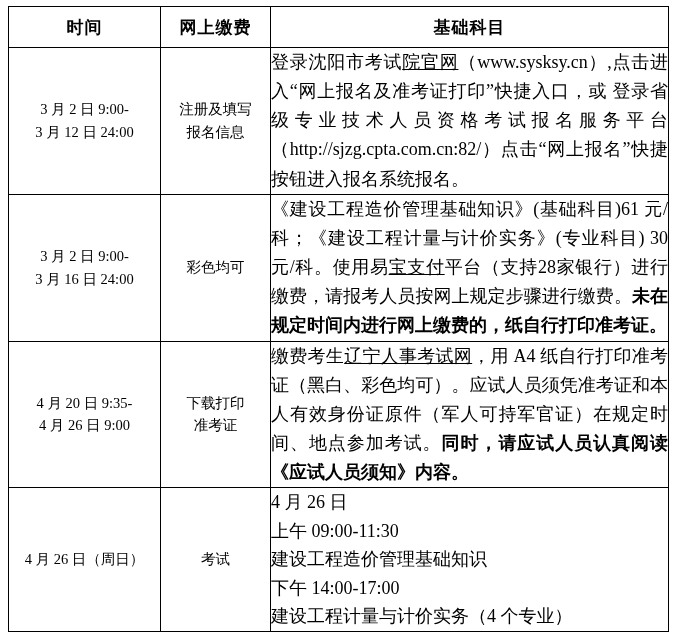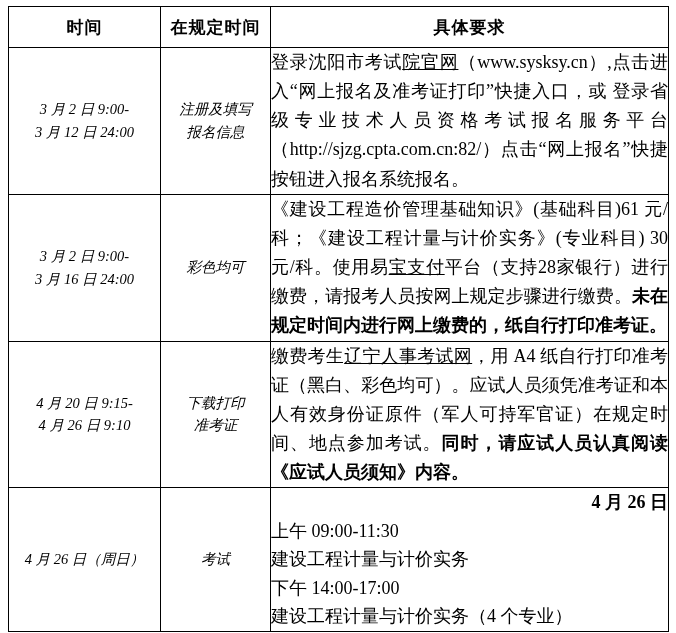--- a/index.html
+++ b/index.html
@@ -40,57 +40,57 @@
     font-weight: bold;
     height: 40px;
     letter-spacing: 1px;
   }
   .cell-center {
     text-align: center;
     font-size: 14.5px;
     line-height: 1.55;
     padding: 4px 3px;
   }
-  .cell-center .ln { display: block; white-space: nowrap; font-style: italic; }
+  .cell-center .ln { display: block; white-space: nowrap; }
   .cell-body {
     text-align: left;
     font-size: 18px;
     line-height: 1.62;
     padding: 7px 8px 8px 8px;
   }
   .cell-body p {
     margin: 0;
     text-align: justify;
     text-justify: inter-ideograph;
   }
   .u { text-decoration: underline; }
   .b { font-weight: bold; }
   .row-1 td { height: 118px; }
   .row-2 td { height: 56px; }
   .row-3 td { height: 108px; }
   .row-4 td { height: 112px; }
   .row-5 td { height: 130px; }
   .exam-block { line-height: 1.58; }
-  .exam-block .hd { font-weight: bold; text-align: right; }
+  .exam-block .hd { font-weight: normal; }
 </style>
 </head>
 <body>
 
 <div class="sheet">
   <table class="schedule">
     <colgroup>
       <col class="c-time">
       <col class="c-task">
       <col class="c-req">
     </colgroup>
     <thead>
       <tr>
         <th class="hdr">时间</th>
-        <th class="hdr">在规定时间</th>
-        <th class="hdr">具体要求</th>
+        <th class="hdr">网上缴费</th>
+        <th class="hdr">基础科目</th>
       </tr>
     </thead>
     <tbody>
       <tr class="row-1">
         <td class="cell-center">
           <span class="ln">3 月 2 日 9:00-</span>
           <span class="ln">3 月 12 日 24:00</span>
         </td>
         <td class="cell-center">
           <span class="ln">注册及填写</span>
@@ -114,22 +114,22 @@
         </td>
         <td class="cell-body">
           <p>
             <span>《建设工程造价管理基础知识》(基础科目)61 元/科；《建设工程计量与计价实务》(专业科目) 30 元/科。使用易</span><span class="u">宝支付</span><span>平台（支持28家银行）进行缴费，请报考人员按网上规定步骤进行缴费。</span><span class="b">未在规定时间内进行网上缴费的，纸自行打印准考证。</span>
           </p>
         </td>
       </tr>
 
       <tr class="row-4">
         <td class="cell-center">
-          <span class="ln">4 月 20 日 9:15-</span>
-          <span class="ln">4 月 26 日 9:10</span>
+          <span class="ln">4 月 20 日 9:35-</span>
+          <span class="ln">4 月 26 日 9:00</span>
         </td>
         <td class="cell-center">
           <span class="ln">下载打印</span>
           <span class="ln">准考证</span>
         </td>
         <td class="cell-body">
           <p>
             <span>缴费考生</span><span class="u">辽宁人事考试网</span><span>，用 A4 纸自行打印准考证（黑白、彩色均可）。应试人员须凭准考证和本人有效身份证原件（军人可持军官证）在规定时间、地点参加考试。</span><span class="b">同时，请应试人员认真阅读《应试人员须知》内容。</span>
           </p>
         </td>
@@ -139,21 +139,21 @@
         <td class="cell-center">
           <span class="ln">4 月 26 日（周日）</span>
         </td>
         <td class="cell-center">
           <span class="ln">考试</span>
         </td>
         <td class="cell-body">
           <div class="exam-block">
             <div class="hd">4 月 26 日</div>
             <div>上午 09:00-11:30</div>
-            <div>建设工程计量与计价实务</div>
+            <div>建设工程造价管理基础知识</div>
             <div>下午 14:00-17:00</div>
             <div>建设工程计量与计价实务（4 个专业）</div>
           </div>
         </td>
       </tr>
     </tbody>
   </table>
 </div>
 
 </body></html>

